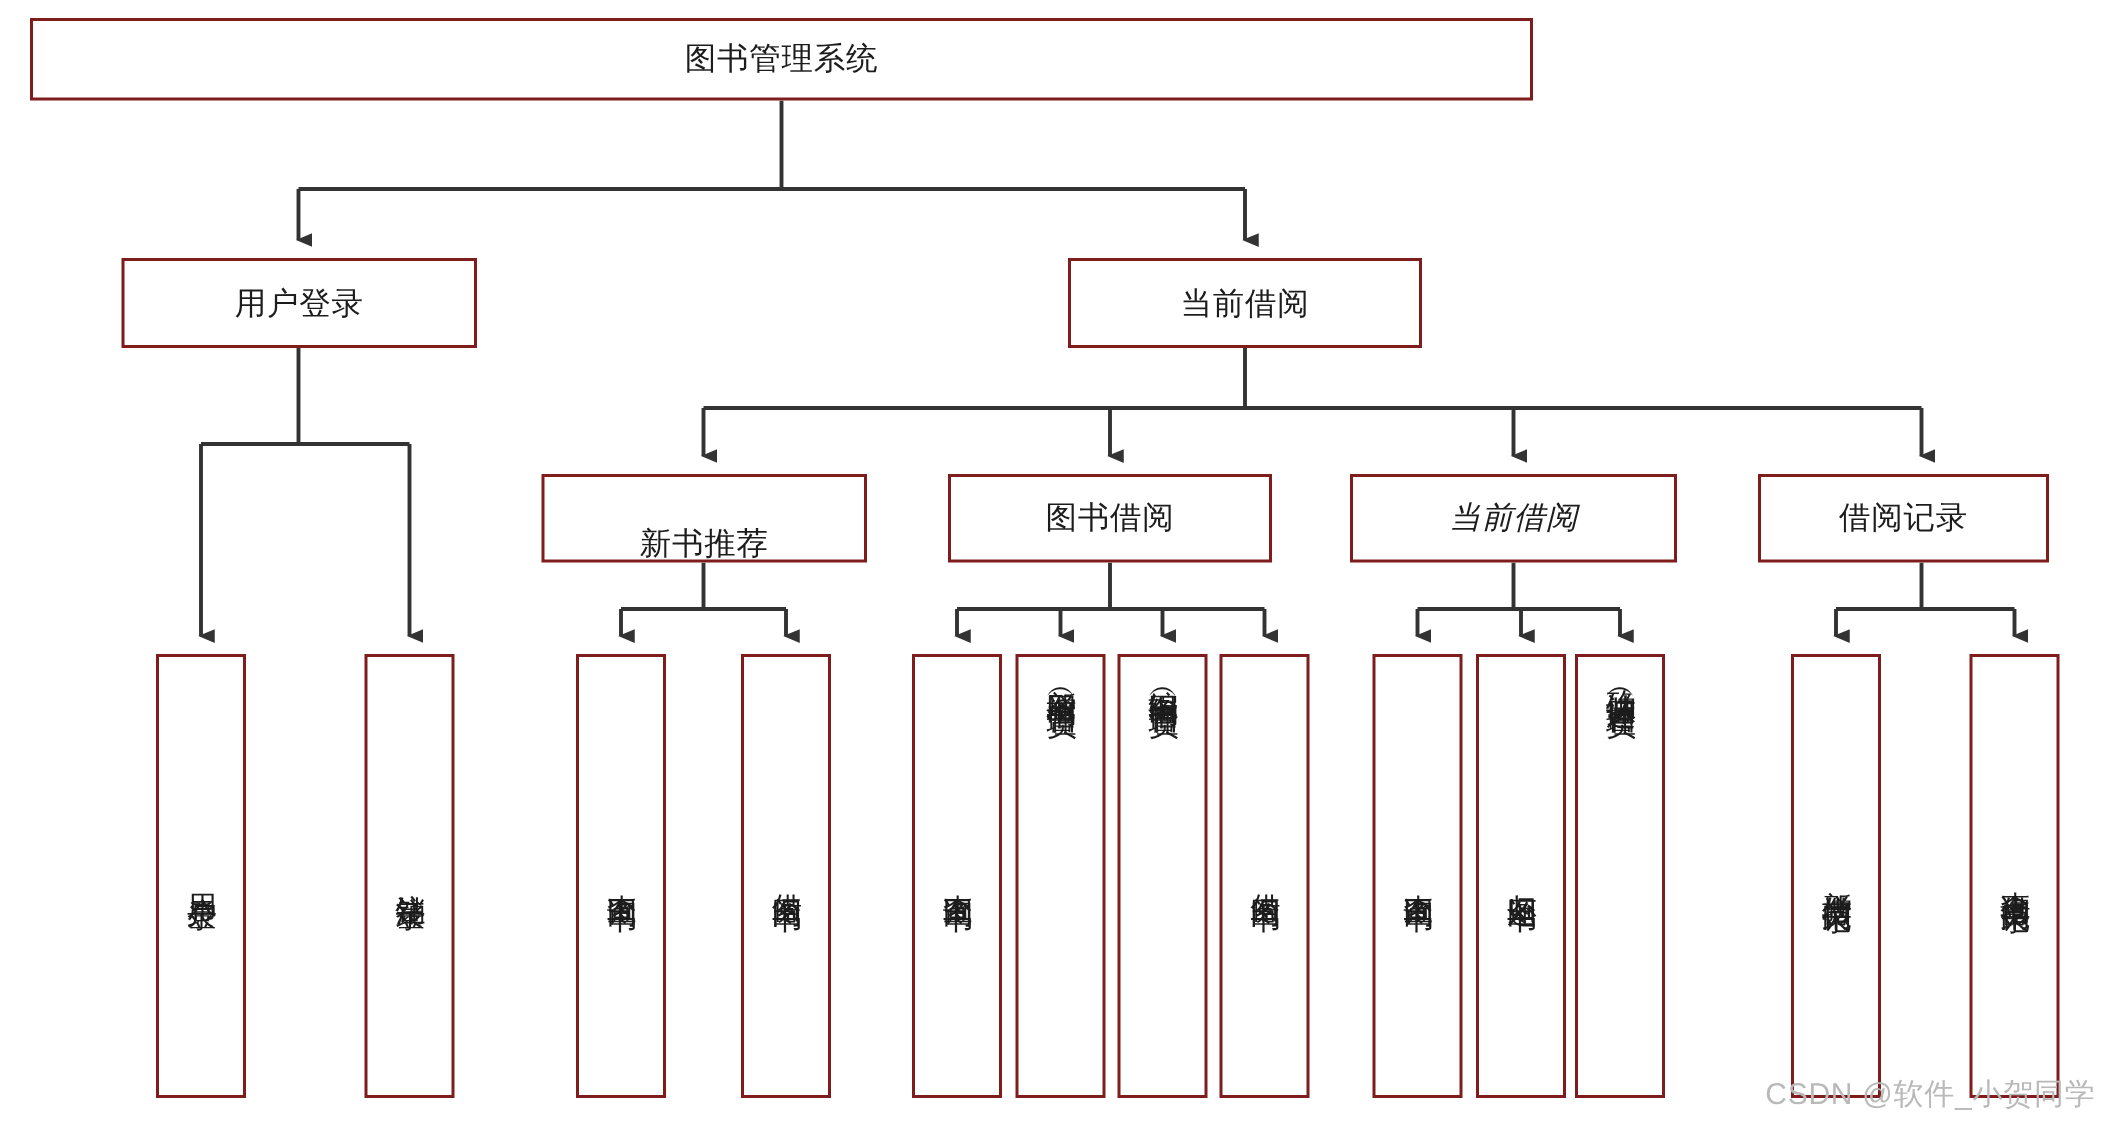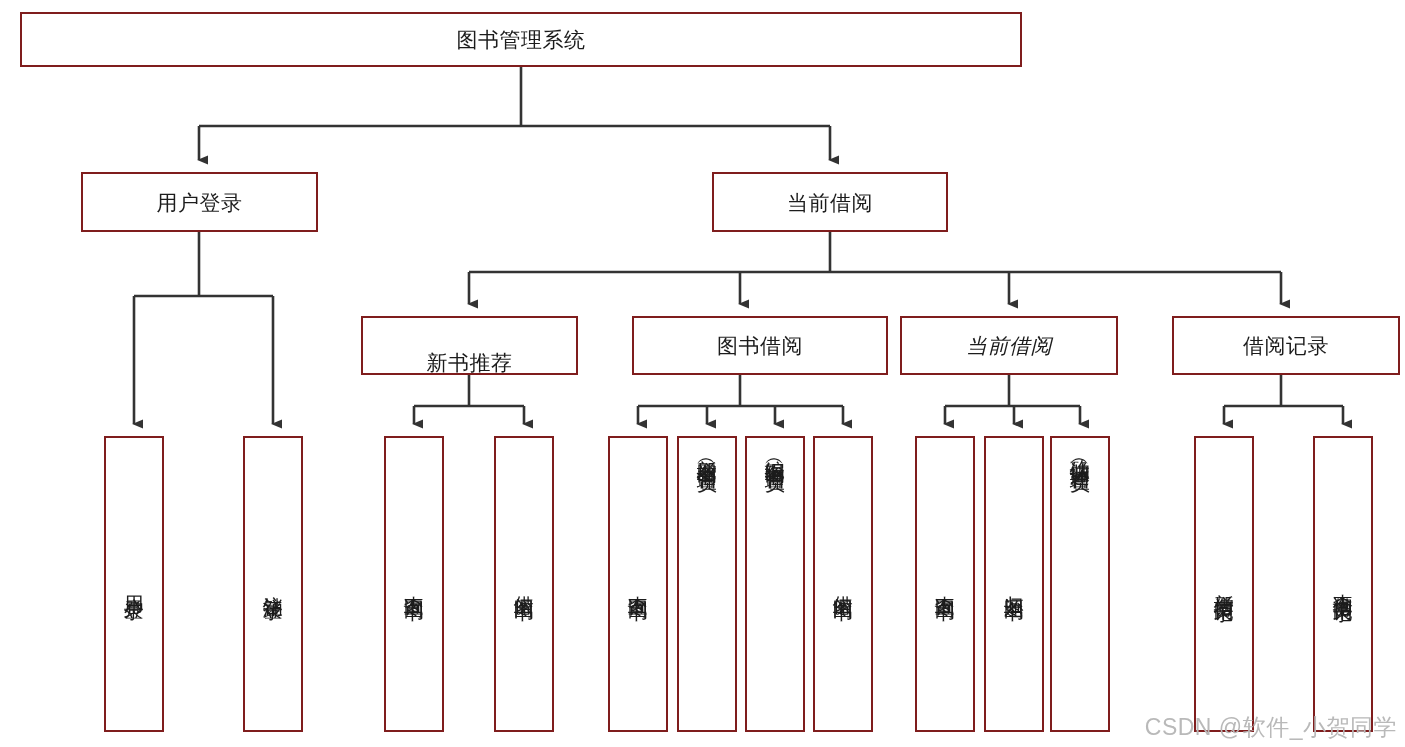--- a/index.html
+++ b/index.html
@@ -59,21 +59,21 @@
     padding-top: 6px;
   }
   .leaf-box.center-v {
     align-items: center;
     padding-top: 0;
   }
   #watermark {
     position: absolute;
     right: 8px;
     bottom: 4px;
-    font-size: 23px;
+    font-size: 20px;
     color: #b9b9b9;
     white-space: nowrap;
     letter-spacing: 0.5px;
     pointer-events: none;
   }
 </style>
 </head>
 <body>
 
 <div id="diagram-root">
@@ -141,29 +141,29 @@
   </div>
 
   <div class="node-box" style="left:712px; top:172px; width:236px; height:60px;">
     <span class="node-label-h">当前借阅</span>
   </div>
 
   <div class="node-box" style="left:361px; top:316px; width:217px; height:59px;align-items:flex-end;">
     <span class="node-label-h">新书推荐</span>
   </div>
 
-  <div class="node-box" style="left:632px; top:316px; width:256px; height:59px;">
+  <div class="node-box" style="left:632px; top:316px; width:216px; height:59px;">
     <span class="node-label-h">图书借阅</span>
   </div>
 
   <div class="node-box" style="left:900px; top:316px; width:218px; height:59px;font-style:italic;">
     <span class="node-label-h">当前借阅</span>
   </div>
 
-  <div class="node-box" style="left:1172px; top:316px; width:228px; height:59px;">
+  <div class="node-box" style="left:1172px; top:316px; width:194px; height:59px;">
     <span class="node-label-h">借阅记录</span>
   </div>
 
   <div class="node-box leaf-box center-v" style="left:104px; top:436px; width:60px; height:296px;">
     <span class="node-label-v">用户登录</span>
   </div>
 
   <div class="node-box leaf-box center-v" style="left:243px; top:436px; width:60px; height:296px;">
     <span class="node-label-v">注销登录</span>
   </div>

